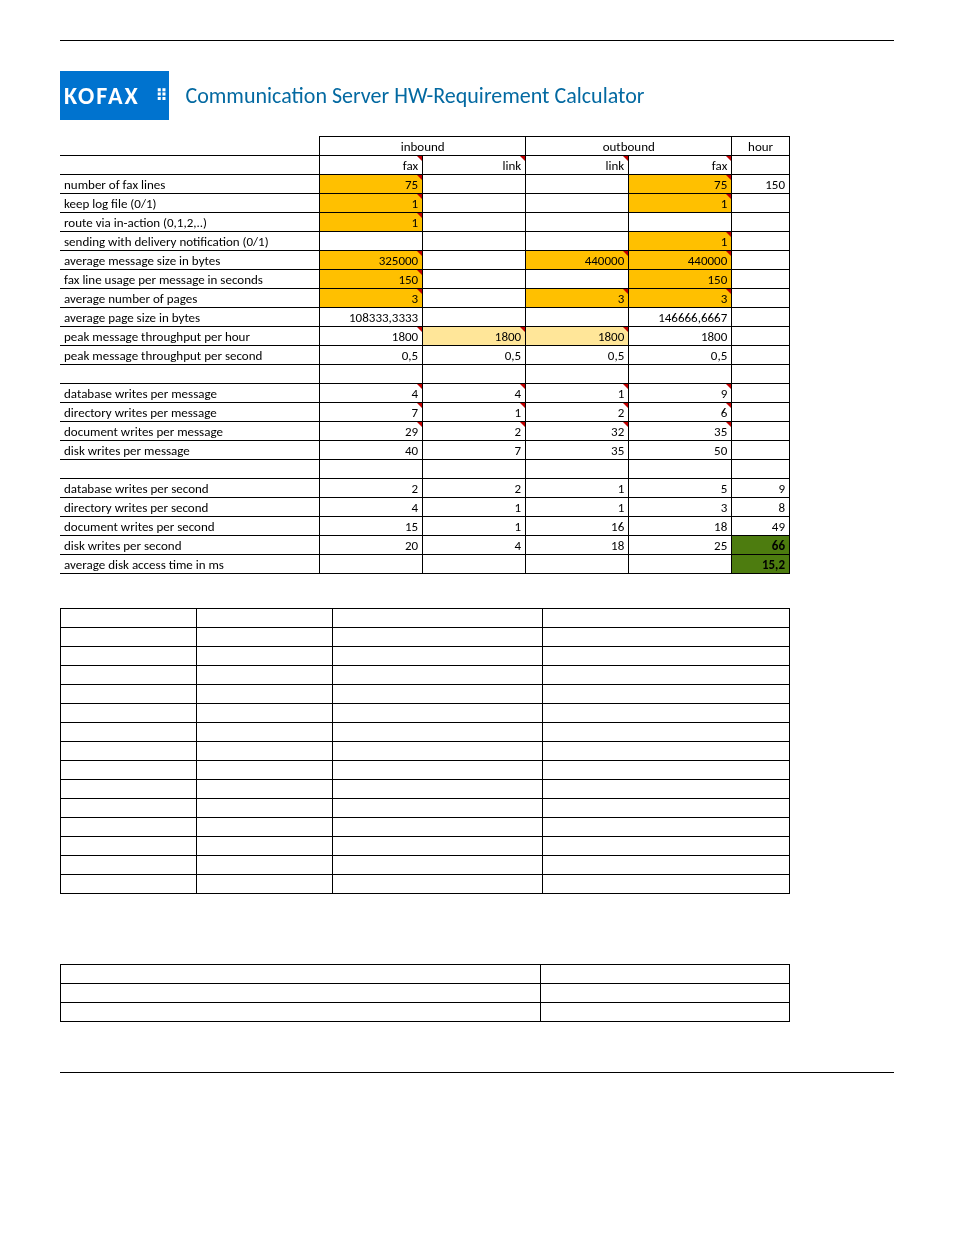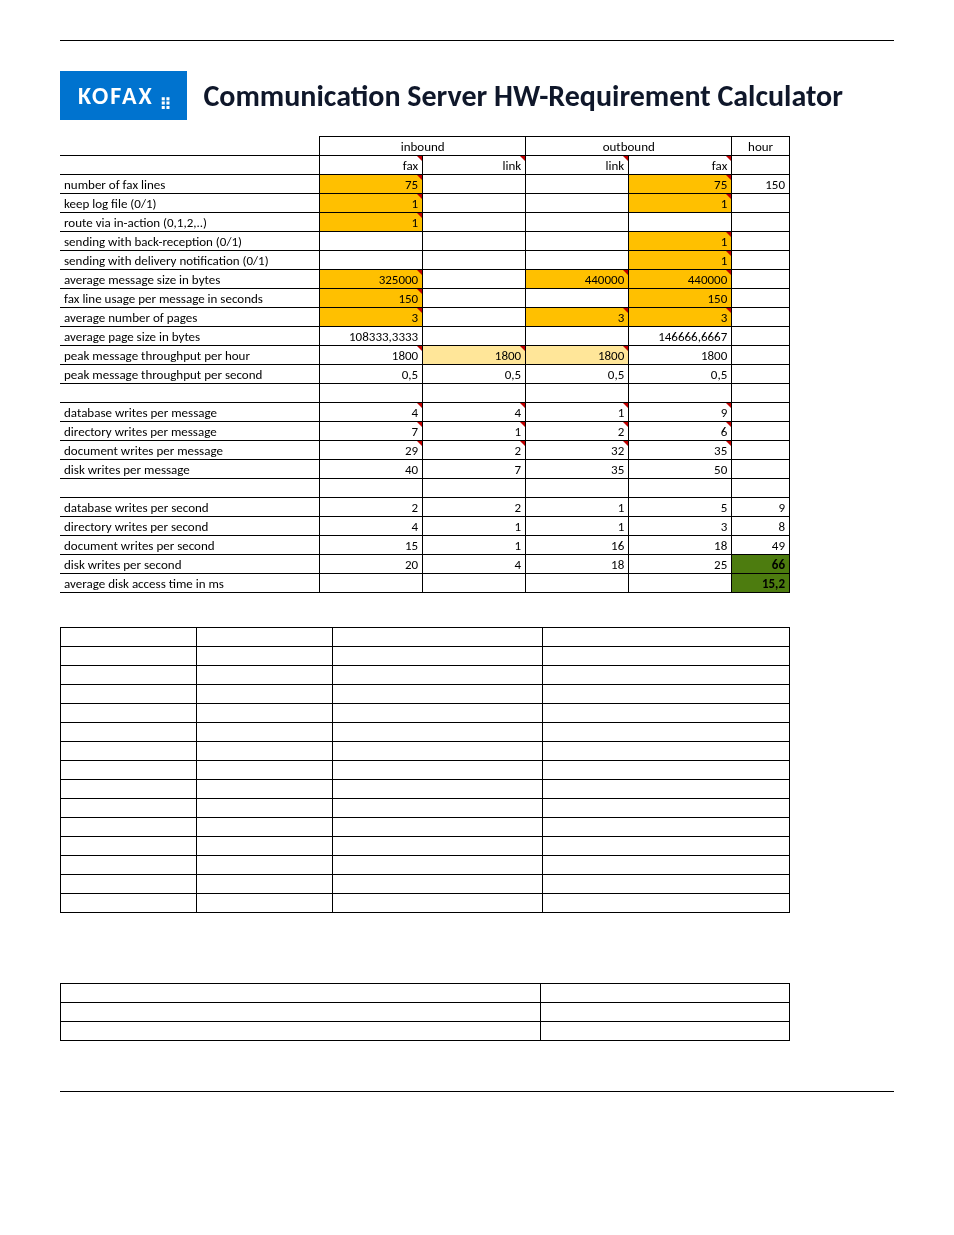--- a/index.html
+++ b/index.html
@@ -21,34 +21,34 @@
     align-items: center;
     gap: 16px;
     margin-bottom: 6px;
   }
   .logo {
     background: #0073cf;
     color: #fff;
     font-weight: 700;
     font-size: 24px;
     letter-spacing: 2px;
-    padding: 10px 18px;
+    padding: 10px 4px;
     display: flex;
-    align-items: flex-end;
-    gap: 6px;
+    align-items: center;
+    gap: 16px;
   }
   .logo .dots {
     font-size: 16px;
     letter-spacing: -2px;
     line-height: 10px;
   }
   .title {
-    font-size: 30px;
-    font-weight: 700;
-    color: #0f172a;
+    font-size: 22px;
+    font-weight: 400;
+    color: #0369a1;
   }
   table {
     border-collapse: collapse;
     width: 730px;
     margin-top: 16px;
     font-size: 13px;
   }
   th, td {
     border: 1px solid #000;
     padding: 1px 4px;
@@ -162,28 +162,20 @@
 
   <tr>
     <td class="label">route via in-action (0,1,2,..)</td>
     <td class="input note">1</td>
     <td></td>
     <td></td>
     <td></td>
     <td></td>
   </tr>
 
-  <tr>
-    <td class="label">sending with back-reception (0/1)</td>
-    <td></td>
-    <td></td>
-    <td></td>
-    <td class="input note">1</td>
-    <td></td>
-  </tr>
 
   <tr>
     <td class="label">sending with delivery notification (0/1)</td>
     <td></td>
     <td></td>
     <td></td>
     <td class="input note">1</td>
     <td></td>
   </tr>
 

